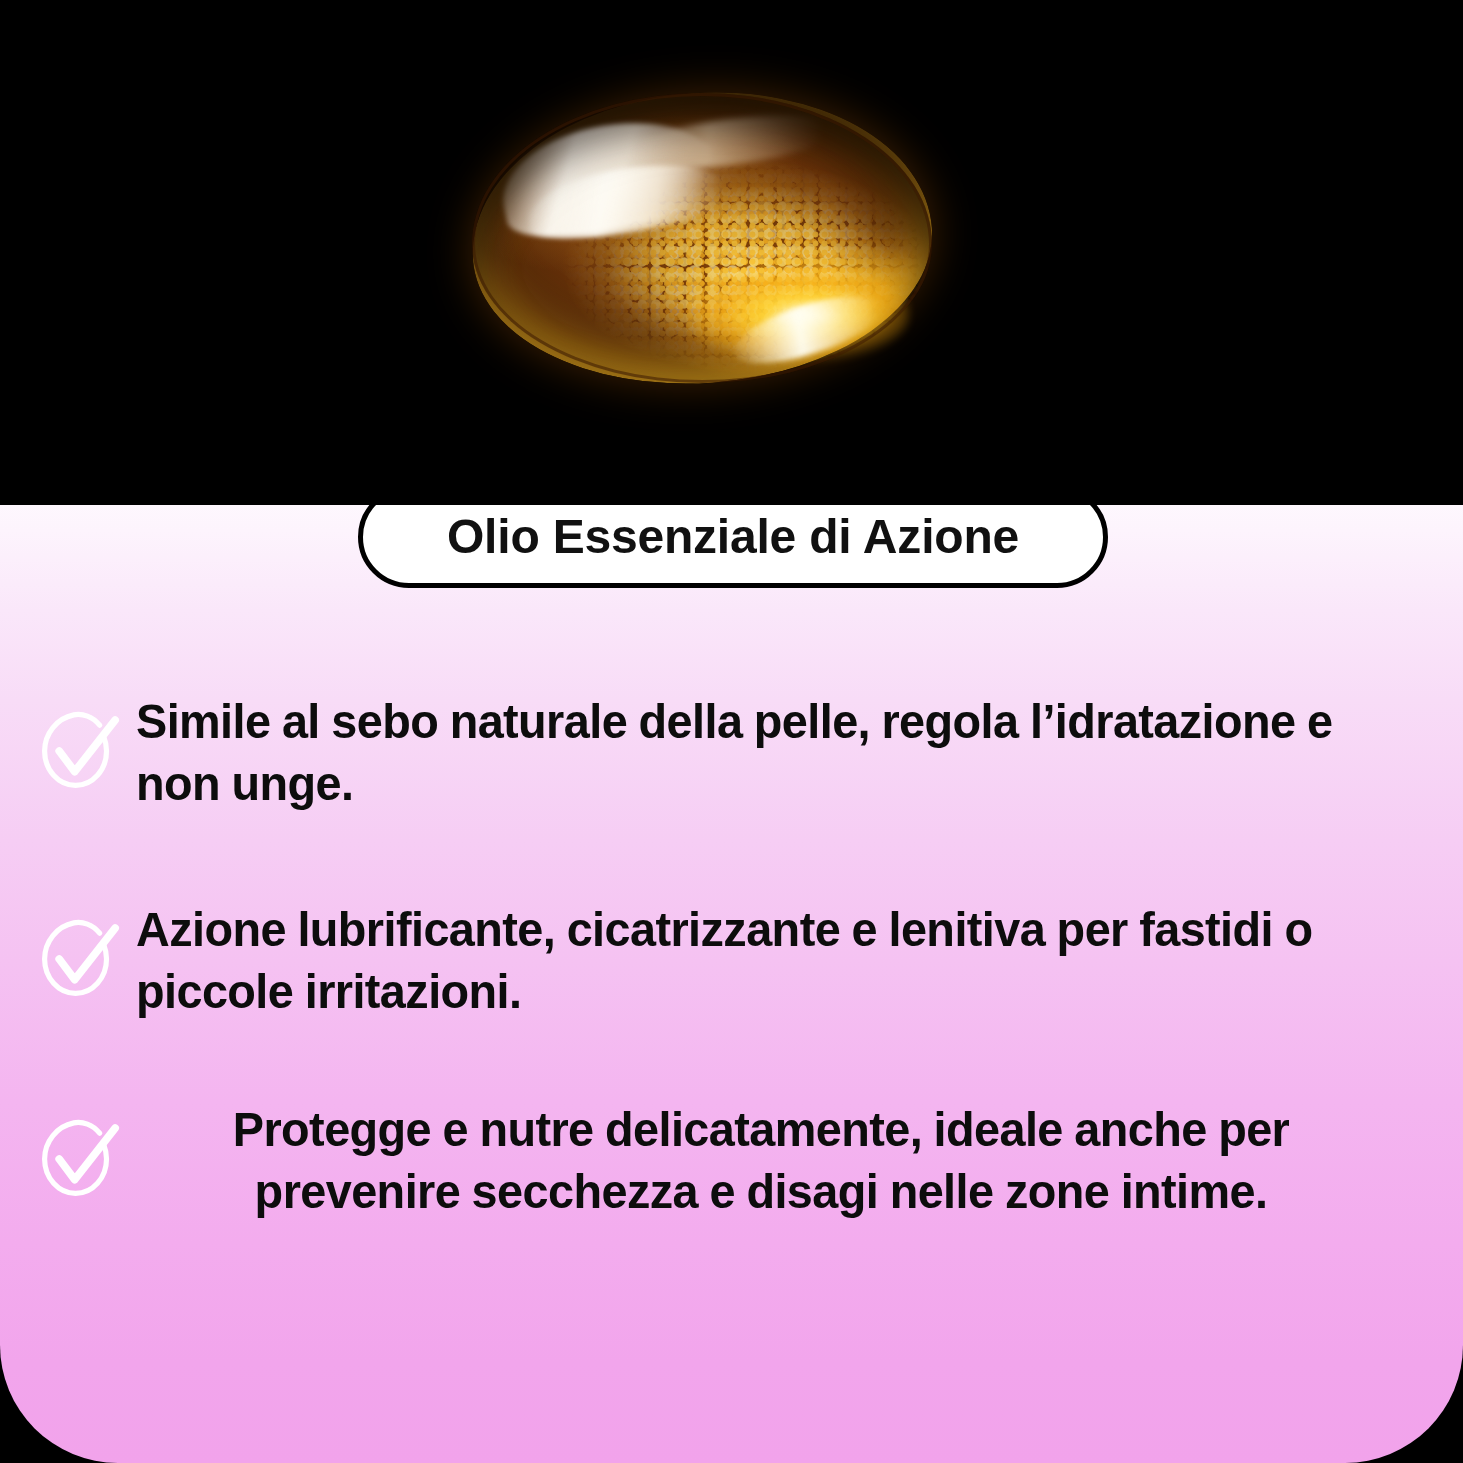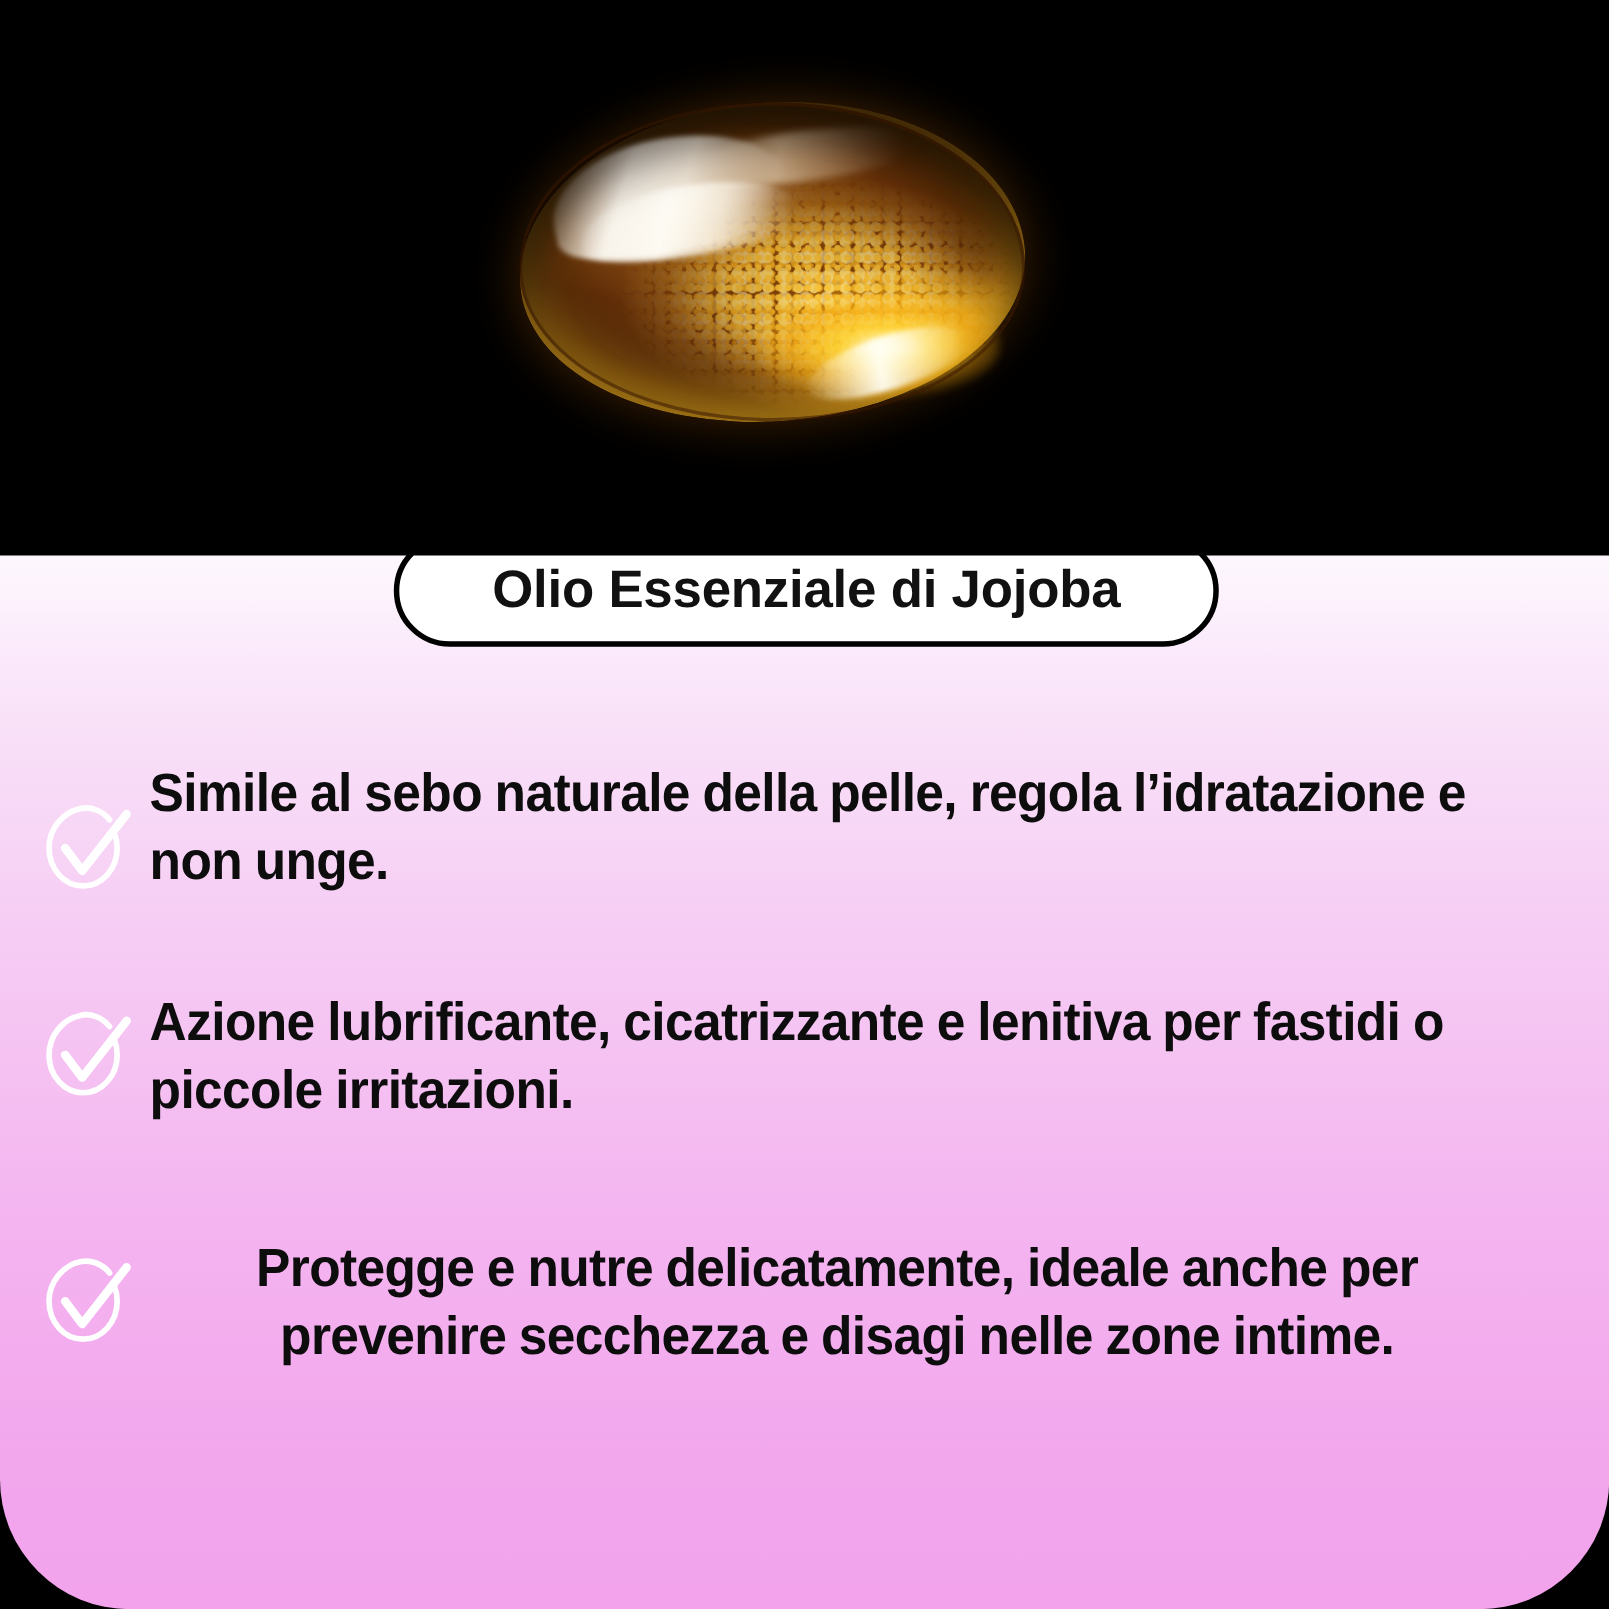--- a/index.html
+++ b/index.html
@@ -218,22 +218,22 @@
     line-height:62px;
     color:#0D0D0D;
     letter-spacing:-0.6px;
     font-family:"Liberation Sans", sans-serif;
     word-spacing:-1px;
     transform:scaleX(0.955);
     transform-origin:left center;
   }
 
   
-  .bullet.b1{margin-bottom:84px;align-items:flex-end;}
-  .bullet.b2{margin-bottom:100px;}
+  .bullet.b1{margin-bottom:84px;}
+  .bullet.b2{margin-bottom:76px;}
 </style>
 </head>
 <body>
 
 <div class="card">
 
   <div class="hero">
     <div class="droplet-wrap">
       <div class="droplet"></div>
       <div class="specks"></div>
@@ -242,21 +242,21 @@
       <div class="gloss-c"></div>
       <div class="caustic"></div>
       <div class="caustic2"></div>
       <div class="rim"></div>
     </div>
   </div>
 
   <div class="panel"></div>
 
   <div class="title-pill">
-    <span class="title-text">Olio Essenziale di Jojoba</span>
+    <span class="title-text">Olio Essenziale di Azione</span>
   </div>
 
   <div class="bullets">
 
     <div class="bullet b1">
       <span class="check-icon">
         <svg viewBox="0 0 100 100" xmlns="http://www.w3.org/2000/svg">
           <path d="M74 20 C66 10 54 6 44 8 C24 12 10 30 10 50 C10 72 26 90 46 90 C66 90 82 72 82 50 C82 44 81 39 79 34" fill="none" stroke="#FFFFFF" stroke-width="6" stroke-linecap="round"></path>
           <path d="M27 50 L45 74 L92 14" fill="none" stroke="#FFFFFF" stroke-width="9" stroke-linecap="round" stroke-linejoin="round"></path>
         </svg>

